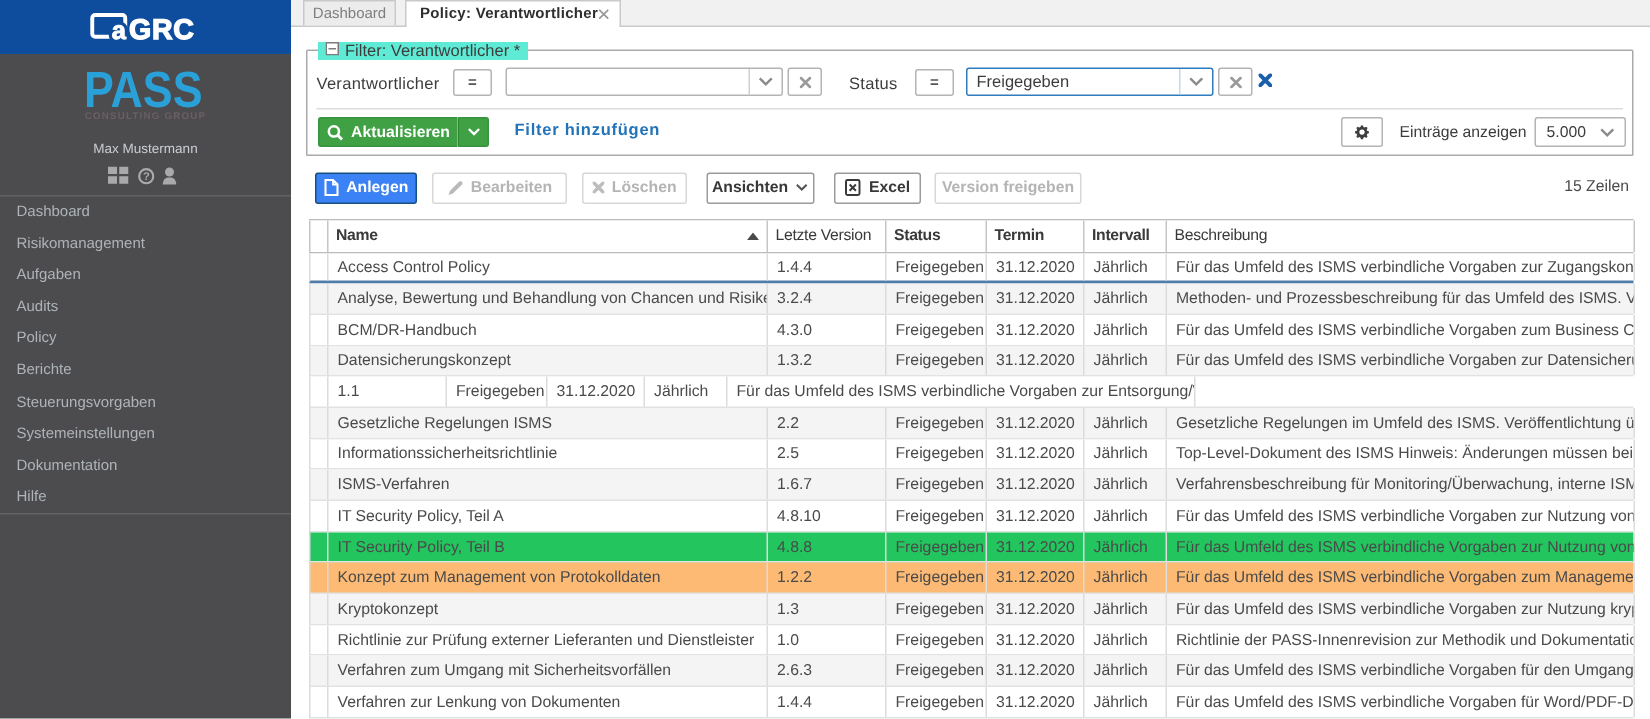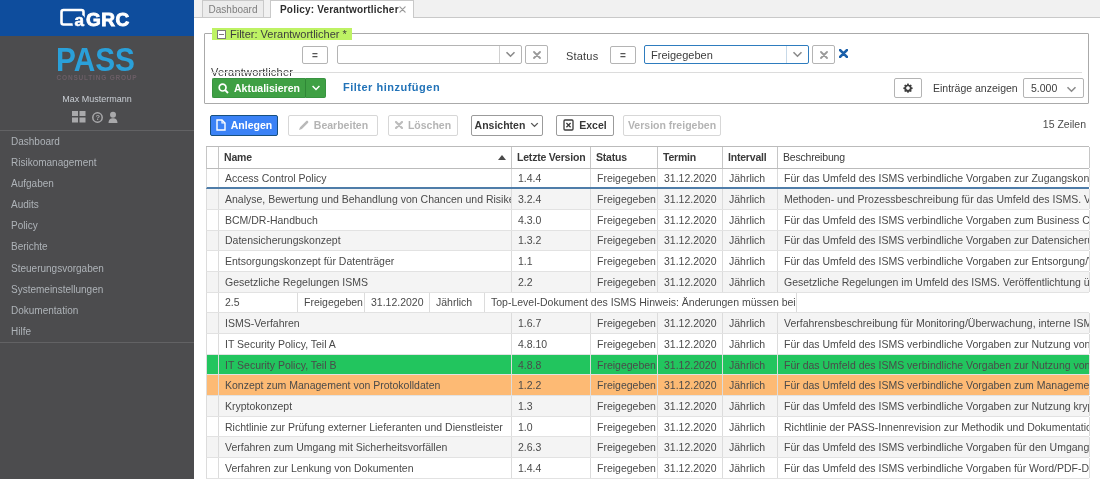--- a/index.html
+++ b/index.html
@@ -49,25 +49,25 @@
 <div style="height:21.1px;line-height:21.1px;padding-left:11px;font-size:10px;color:#aeb3b8">Dokumentation</div>
 <div style="height:21.1px;line-height:21.1px;padding-left:11px;font-size:10px;color:#aeb3b8">Hilfe</div>
 </div>
 </div>
 <div class="abs" style="left:194px;top:0;width:906px;height:18px;background:#f1f1f1;border-bottom:1px solid #c9c9c9"></div>
 <div class="abs" style="left:202px;top:0;width:62px;height:17px;background:#ececec;border:1px solid #c9c9c9;border-bottom:none;font-size:10px;color:#7e7e7e;text-align:center;line-height:17px">Dashboard</div>
 <div class="abs" style="left:270px;top:0;width:144px;height:18px;background:#fff;border:1px solid #c9c9c9;border-bottom:none;font-size:10px;letter-spacing:0.2px;color:#2f2f2f;font-weight:700;line-height:17px;padding-left:9px">Policy: Verantwortlicher <span style="position:absolute;right:7px;top:5px;line-height:0"><svg width="7" height="7" viewBox="0 0 8 8">
         <path d="M1 1 L7 7 M7 1 L1 7" stroke="#9a9a9a" stroke-width="1.4" fill="none" stroke-linecap="round"></path>
       </svg></span></div>
 <div class="abs" style="left:204px;top:33px;width:885px;height:71px;border:1px solid #aaa;border-radius:1px">
-<div class="abs" style="left:7px;top:-6px;background:#bef264;padding:0 5px;font-size:11px;color:#3d3d3d;display:flex;align-items:center;gap:4px"><svg width="9" height="9" viewBox="0 0 9 9">
+<div class="abs" style="left:7px;top:-6px;background:#5eead4;padding:0 5px;font-size:11px;color:#3d3d3d;display:flex;align-items:flex-start;gap:4px"><svg width="9" height="9" viewBox="0 0 9 9">
         <rect x="0.5" y="0.5" width="8" height="8" fill="#fff" stroke="#7b7b7b"></rect>
         <path d="M2 4.5 H7" stroke="#7b7b7b" stroke-width="1"></path>
       </svg>Filter: Verantwortlicher *</div>
-<div class="abs" style="left:6px;top:30px;font-size:11px;letter-spacing:0.2px;color:#3c3c3c;line-height:17px">Verantwortlicher</div>
+<div class="abs" style="left:6px;top:14px;font-size:11px;letter-spacing:0.2px;color:#3c3c3c;line-height:17px">Verantwortlicher</div>
 <div class="box" style="left:97px;top:12px;width:26px;height:18px;justify-content:center;font-size:10px;font-weight:bold;color:#555">=</div>
 <div class="box" style="left:132px;top:11px;width:185px;height:19px">
       <div style="margin-left:auto;height:100%;display:flex;align-items:center;border-left:1px solid #d0d0d0;padding:0 5px">
         <svg width="11" height="7" viewBox="0 0 11 7">
           <path d="M1.5 1.2 L5.5 5.2 L9.5 1.2" stroke="#8b8b8b" stroke-width="1.6" fill="none"></path>
         </svg>
       </div>
     </div>
 <div class="box" style="left:320px;top:11px;width:23px;height:19px;justify-content:center">
       <svg width="8" height="8" viewBox="0 0 8 8">
@@ -140,21 +140,21 @@
       <path d="M3.4 4 L7.6 8.2 M7.6 4 L3.4 8.2" stroke="#3a3a3a" stroke-width="1.3"></path>
     </svg>Excel</div>
 <div class="btn dis" style="left:623px;top:114.5px;width:98px">Version freigeben</div>
 <div class="abs" style="left:986px;top:118px;width:100px;text-align:right;font-size:10.5px;color:#4a4a4a">15 Zeilen</div>
 <div class="abs" style="left:206px;top:146px;width:883px;border-top:1px solid #bbb">
 <div style="display:flex;height:21.5px;border-bottom:1px solid #bbb;background:#fff;border-left:1px solid #c6c6c6">
 <div style="width:12px;flex:none;display:flex;align-items:center;padding-left:5px;font-size:10.5px;letter-spacing:-0.2px;font-weight:700;color:#3a3a3a;border-right:1px solid #c6c6c6;overflow:hidden;white-space:nowrap"></div>
 <div style="width:293px;flex:none;display:flex;align-items:center;padding-left:5px;font-size:10.5px;letter-spacing:-0.2px;font-weight:700;color:#3a3a3a;border-right:1px solid #c6c6c6;overflow:hidden;white-space:nowrap">Name<svg style="margin-left:auto;margin-right:5px" width="8" height="5" viewBox="0 0 8 5">
           <path d="M4 0 L8 5 H0 Z" fill="#4a4a4a"></path>
         </svg></div>
-<div style="width:79px;flex:none;display:flex;align-items:center;padding-left:5px;font-size:10.5px;letter-spacing:-0.2px;font-weight:700;color:#3a3a3a;border-right:1px solid #c6c6c6;overflow:hidden;white-space:nowrap">Letzte Version</div>
+<div style="width:79px;flex:none;display:flex;align-items:center;padding-left:5px;font-size:10.5px;letter-spacing:-0.2px;font-weight:400;color:#3a3a3a;border-right:1px solid #c6c6c6;overflow:hidden;white-space:nowrap">Letzte Version</div>
 <div style="width:67px;flex:none;display:flex;align-items:center;padding-left:5px;font-size:10.5px;letter-spacing:-0.2px;font-weight:700;color:#3a3a3a;border-right:1px solid #c6c6c6;overflow:hidden;white-space:nowrap">Status</div>
 <div style="width:65px;flex:none;display:flex;align-items:center;padding-left:5px;font-size:10.5px;letter-spacing:-0.2px;font-weight:700;color:#3a3a3a;border-right:1px solid #c6c6c6;overflow:hidden;white-space:nowrap">Termin</div>
 <div style="width:55px;flex:none;display:flex;align-items:center;padding-left:5px;font-size:10.5px;letter-spacing:-0.2px;font-weight:700;color:#3a3a3a;border-right:1px solid #c6c6c6;overflow:hidden;white-space:nowrap">Intervall</div>
 <div style="width:312px;flex:none;display:flex;align-items:center;padding-left:5px;font-size:10.5px;letter-spacing:-0.2px;font-weight:400;color:#3a3a3a;border-right:1px solid #c6c6c6;overflow:hidden;white-space:nowrap">Beschreibung</div>
 </div>
 <div style="display:flex;height:20.7px;background:#fff;border-bottom:2px solid #4f7da9;border-left:1px solid #dcdcdc">
 <div style="width:12px;flex:none;display:flex;align-items:center;padding-left:6px;font-size:10.5px;color:#4a4a4a;border-right:1px solid #dcdcdc;overflow:hidden;white-space:nowrap"></div>
 <div style="width:293px;flex:none;display:flex;align-items:center;padding-left:6px;font-size:10.5px;color:#4a4a4a;border-right:1px solid #dcdcdc;overflow:hidden;white-space:nowrap">Access Control Policy</div>
 <div style="width:79px;flex:none;display:flex;align-items:center;padding-left:6px;font-size:10.5px;color:#4a4a4a;border-right:1px solid #dcdcdc;overflow:hidden;white-space:nowrap">1.4.4</div>
 <div style="width:67px;flex:none;display:flex;align-items:center;padding-left:6px;font-size:10.5px;color:#4a4a4a;border-right:1px solid #dcdcdc;overflow:hidden;white-space:nowrap">Freigegeben</div>
@@ -184,38 +184,38 @@
 <div style="width:12px;flex:none;display:flex;align-items:center;padding-left:6px;font-size:10.5px;color:#4a4a4a;border-right:1px solid #dcdcdc;overflow:hidden;white-space:nowrap"></div>
 <div style="width:293px;flex:none;display:flex;align-items:center;padding-left:6px;font-size:10.5px;color:#4a4a4a;border-right:1px solid #dcdcdc;overflow:hidden;white-space:nowrap">Datensicherungskonzept</div>
 <div style="width:79px;flex:none;display:flex;align-items:center;padding-left:6px;font-size:10.5px;color:#4a4a4a;border-right:1px solid #dcdcdc;overflow:hidden;white-space:nowrap">1.3.2</div>
 <div style="width:67px;flex:none;display:flex;align-items:center;padding-left:6px;font-size:10.5px;color:#4a4a4a;border-right:1px solid #dcdcdc;overflow:hidden;white-space:nowrap">Freigegeben</div>
 <div style="width:65px;flex:none;display:flex;align-items:center;padding-left:6px;font-size:10.5px;color:#4a4a4a;border-right:1px solid #dcdcdc;overflow:hidden;white-space:nowrap">31.12.2020</div>
 <div style="width:55px;flex:none;display:flex;align-items:center;padding-left:6px;font-size:10.5px;color:#4a4a4a;border-right:1px solid #dcdcdc;overflow:hidden;white-space:nowrap">Jährlich</div>
 <div style="width:312px;flex:none;display:flex;align-items:center;padding-left:6px;font-size:10.5px;color:#4a4a4a;border-right:1px solid #dcdcdc;overflow:hidden;white-space:nowrap">Für das Umfeld des ISMS verbindliche Vorgaben zur Datensicherung und</div>
 </div>
 <div style="display:flex;height:20.7px;background:#fff;border-bottom:1px solid #e2e2e2;border-left:1px solid #dcdcdc">
 <div style="width:12px;flex:none;display:flex;align-items:center;padding-left:6px;font-size:10.5px;color:#4a4a4a;border-right:1px solid #dcdcdc;overflow:hidden;white-space:nowrap"></div>
-<div style="width:293px;flex:none;display:flex;align-items:center;padding-left:6px;font-size:10.5px;color:#4a4a4a;border-right:1px solid #dcdcdc;overflow:hidden;white-space:nowrap">Entsorgungskonzept für Datenträger</div>
 <div style="width:79px;flex:none;display:flex;align-items:center;padding-left:6px;font-size:10.5px;color:#4a4a4a;border-right:1px solid #dcdcdc;overflow:hidden;white-space:nowrap">1.1</div>
 <div style="width:67px;flex:none;display:flex;align-items:center;padding-left:6px;font-size:10.5px;color:#4a4a4a;border-right:1px solid #dcdcdc;overflow:hidden;white-space:nowrap">Freigegeben</div>
 <div style="width:65px;flex:none;display:flex;align-items:center;padding-left:6px;font-size:10.5px;color:#4a4a4a;border-right:1px solid #dcdcdc;overflow:hidden;white-space:nowrap">31.12.2020</div>
 <div style="width:55px;flex:none;display:flex;align-items:center;padding-left:6px;font-size:10.5px;color:#4a4a4a;border-right:1px solid #dcdcdc;overflow:hidden;white-space:nowrap">Jährlich</div>
 <div style="width:312px;flex:none;display:flex;align-items:center;padding-left:6px;font-size:10.5px;color:#4a4a4a;border-right:1px solid #dcdcdc;overflow:hidden;white-space:nowrap">Für das Umfeld des ISMS verbindliche Vorgaben zur Entsorgung/Vernichtung</div>
 </div>
 <div style="display:flex;height:20.7px;background:#f4f4f4;border-bottom:1px solid #e2e2e2;border-left:1px solid #dcdcdc">
 <div style="width:12px;flex:none;display:flex;align-items:center;padding-left:6px;font-size:10.5px;color:#4a4a4a;border-right:1px solid #dcdcdc;overflow:hidden;white-space:nowrap"></div>
 <div style="width:293px;flex:none;display:flex;align-items:center;padding-left:6px;font-size:10.5px;color:#4a4a4a;border-right:1px solid #dcdcdc;overflow:hidden;white-space:nowrap">Gesetzliche Regelungen ISMS</div>
 <div style="width:79px;flex:none;display:flex;align-items:center;padding-left:6px;font-size:10.5px;color:#4a4a4a;border-right:1px solid #dcdcdc;overflow:hidden;white-space:nowrap">2.2</div>
 <div style="width:67px;flex:none;display:flex;align-items:center;padding-left:6px;font-size:10.5px;color:#4a4a4a;border-right:1px solid #dcdcdc;overflow:hidden;white-space:nowrap">Freigegeben</div>
 <div style="width:65px;flex:none;display:flex;align-items:center;padding-left:6px;font-size:10.5px;color:#4a4a4a;border-right:1px solid #dcdcdc;overflow:hidden;white-space:nowrap">31.12.2020</div>
 <div style="width:55px;flex:none;display:flex;align-items:center;padding-left:6px;font-size:10.5px;color:#4a4a4a;border-right:1px solid #dcdcdc;overflow:hidden;white-space:nowrap">Jährlich</div>
 <div style="width:312px;flex:none;display:flex;align-items:center;padding-left:6px;font-size:10.5px;color:#4a4a4a;border-right:1px solid #dcdcdc;overflow:hidden;white-space:nowrap">Gesetzliche Regelungen im Umfeld des ISMS. Veröffentlichtung über das</div>
 </div>
 <div style="display:flex;height:20.7px;background:#fff;border-bottom:1px solid #e2e2e2;border-left:1px solid #dcdcdc">
 <div style="width:12px;flex:none;display:flex;align-items:center;padding-left:6px;font-size:10.5px;color:#4a4a4a;border-right:1px solid #dcdcdc;overflow:hidden;white-space:nowrap"></div>
+<div style="width:293px;flex:none;display:flex;align-items:center;padding-left:6px;font-size:10.5px;color:#4a4a4a;border-right:1px solid #dcdcdc;overflow:hidden;white-space:nowrap">Informationssicherheitsrichtlinie</div>
 <div style="width:79px;flex:none;display:flex;align-items:center;padding-left:6px;font-size:10.5px;color:#4a4a4a;border-right:1px solid #dcdcdc;overflow:hidden;white-space:nowrap">2.5</div>
 <div style="width:67px;flex:none;display:flex;align-items:center;padding-left:6px;font-size:10.5px;color:#4a4a4a;border-right:1px solid #dcdcdc;overflow:hidden;white-space:nowrap">Freigegeben</div>
 <div style="width:65px;flex:none;display:flex;align-items:center;padding-left:6px;font-size:10.5px;color:#4a4a4a;border-right:1px solid #dcdcdc;overflow:hidden;white-space:nowrap">31.12.2020</div>
 <div style="width:55px;flex:none;display:flex;align-items:center;padding-left:6px;font-size:10.5px;color:#4a4a4a;border-right:1px solid #dcdcdc;overflow:hidden;white-space:nowrap">Jährlich</div>
 <div style="width:312px;flex:none;display:flex;align-items:center;padding-left:6px;font-size:10.5px;color:#4a4a4a;border-right:1px solid #dcdcdc;overflow:hidden;white-space:nowrap">Top-Level-Dokument des ISMS Hinweis: Änderungen müssen bei Update</div>
 </div>
 <div style="display:flex;height:20.7px;background:#f4f4f4;border-bottom:1px solid #e2e2e2;border-left:1px solid #dcdcdc">
 <div style="width:12px;flex:none;display:flex;align-items:center;padding-left:6px;font-size:10.5px;color:#4a4a4a;border-right:1px solid #dcdcdc;overflow:hidden;white-space:nowrap"></div>
 <div style="width:293px;flex:none;display:flex;align-items:center;padding-left:6px;font-size:10.5px;color:#4a4a4a;border-right:1px solid #dcdcdc;overflow:hidden;white-space:nowrap">ISMS-Verfahren</div>
 <div style="width:79px;flex:none;display:flex;align-items:center;padding-left:6px;font-size:10.5px;color:#4a4a4a;border-right:1px solid #dcdcdc;overflow:hidden;white-space:nowrap">1.6.7</div>

